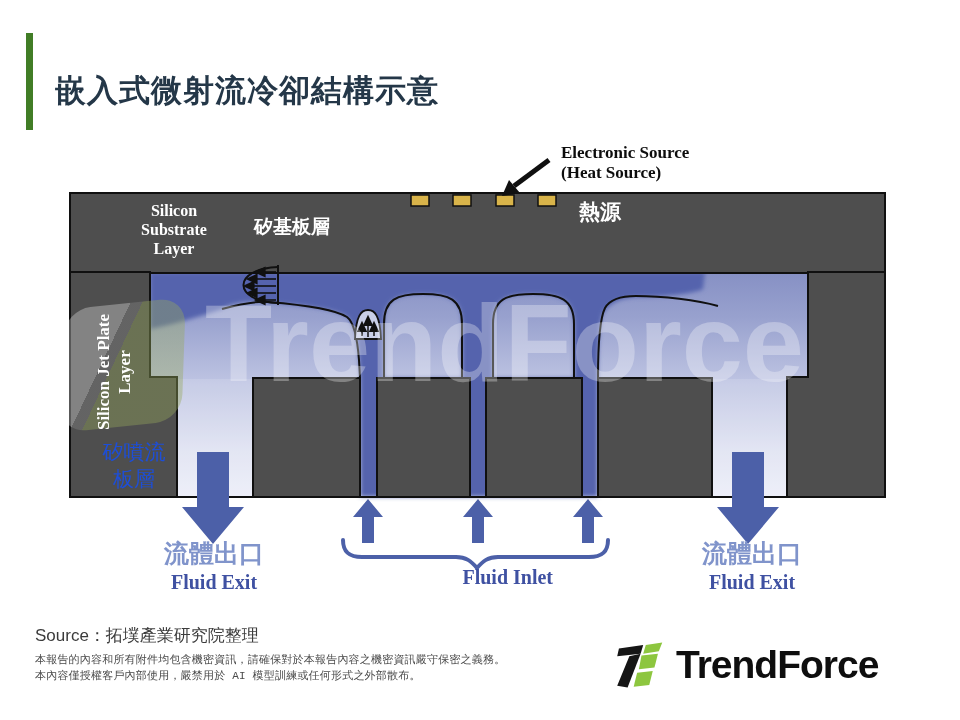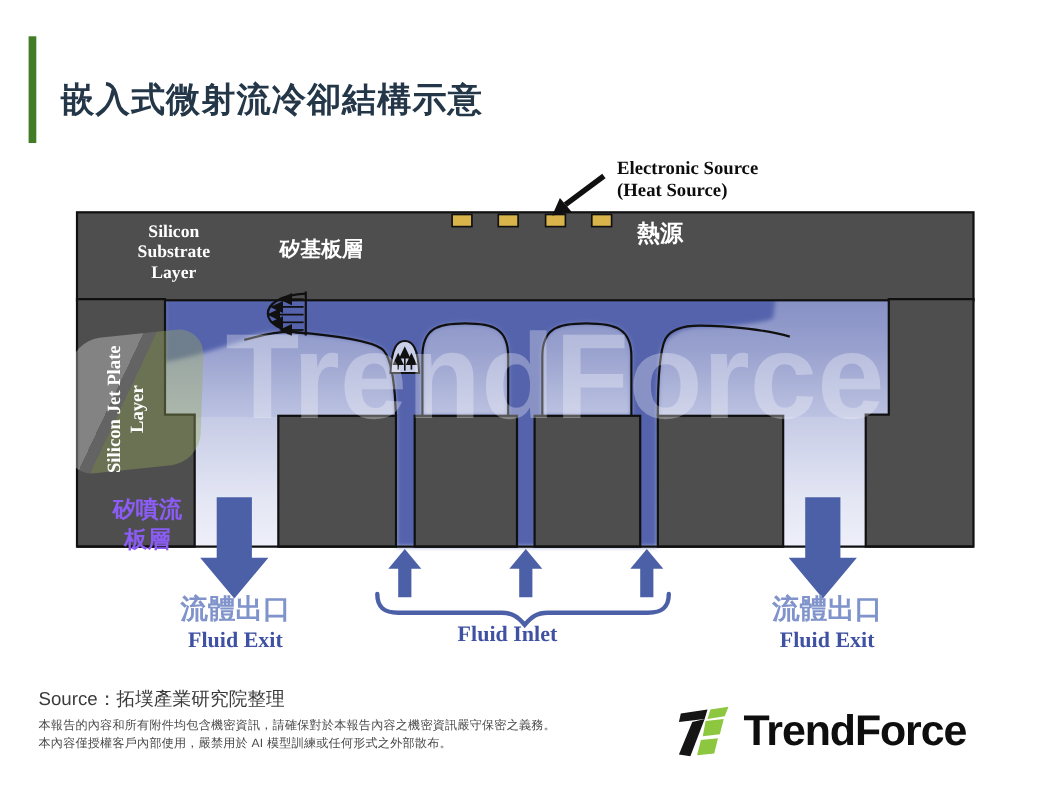--- a/index.html
+++ b/index.html
@@ -25,37 +25,37 @@
   #watermark-text{left:205px;top:288px;font-size:110px;font-weight:bold;line-height:1;
     color:rgba(255,255,255,0.30);letter-spacing:0;white-space:nowrap;}
   #watermark-icon{left:62px;top:304px;width:122px;height:122px;border-radius:26px;
     transform:rotate(-6deg) skewX(-8deg);
     background:linear-gradient(115deg,rgba(255,255,255,0.30) 0 37%,rgba(255,255,255,0.12) 37% 44%,rgba(150,168,92,0.40) 44%);}
   
   .lbl{position:absolute;z-index:3;}
   .serifb{font-family:"Liberation Serif","DejaVu Serif",serif;font-weight:bold;}
   #device-label{left:561px;top:143px;font-size:17px;line-height:19.5px;color:#0d0d0d;}
   #heat-source-zh{left:579px;top:198px;font-size:21px;font-weight:bold;color:#ffffff;}
-  #substrate-en{left:88px;top:201px;width:140px;text-align:center;font-size:16px;line-height:19px;color:#fff;}
+  #substrate-en{left:104px;top:201px;width:140px;text-align:center;font-size:16px;line-height:19px;color:#fff;}
   #substrate-zh{left:254px;top:214px;font-size:19px;font-weight:bold;color:#fff;}
   #jetplate-en-wrap{left:36px;top:291px;width:156px;height:162px;display:flex;align-items:center;justify-content:center;}
   #jetplate-en{transform:rotate(-90deg);width:170px;text-align:center;font-size:17px;line-height:21px;color:#fff;}
-  #jetplate-zh{left:88px;top:450px;width:92px;text-align:center;font-size:21px;line-height:27px;font-weight:bold;color:#8b5cf6;}
+  #jetplate-zh{left:88px;top:438px;width:92px;text-align:center;font-size:21px;line-height:27px;font-weight:normal;color:#1d4ed8;}
   .exit-label{width:154px;text-align:center;}
   #exit-left{left:137px;top:537px;}
   #exit-right{left:675px;top:537px;}
   .exit-zh{display:block;font-size:25px;font-weight:bold;color:var(--exit-label-blue,#8094cb);}
   .exit-en{display:block;margin-top:1px;font-size:20px;color:var(--exit-label-dark-blue,#3f51a2);}
-  #inlet-label{left:416px;top:566px;width:176px;text-align:left;}
+  #inlet-label{left:377px;top:566px;width:176px;text-align:right;}
   .inlet-en{display:block;font-size:20px;color:var(--exit-label-dark-blue,#3f51a2);}
   .inlet-zh{display:block;font-size:23px;font-weight:bold;color:#2e2e2e;}
   
   #source-line{left:35px;top:624px;font-size:17px;color:#3b3b3b;}
   #disclaimer-1{left:35px;top:652px;font-size:11px;letter-spacing:0.2px;color:#4a4a4a;}
-  #disclaimer-2{left:35px;top:668px;font-size:11px;letter-spacing:0.2px;color:#4a4a4a;}
+  #disclaimer-2{left:35px;top:668px;font-size:11px;letter-spacing:0.2px;color:#4a4a4a;font-family:Liberation Mono, monospace;}
   #logo{left:612px;top:640px;display:flex;align-items:center;gap:12px;}
   #logo-text{font-size:39px;font-weight:800;letter-spacing:-1px;color:#0e0e0e;}
   .lg-black{fill:#151515;} .lg-green{fill:var(--logo-green,#8dc63f);}
 </style>
 </head>
 <body>
 
 <div class="abs" id="accent-bar"></div>
 <div class="abs" id="page-title">嵌入式微射流冷卻結構示意</div>
 

